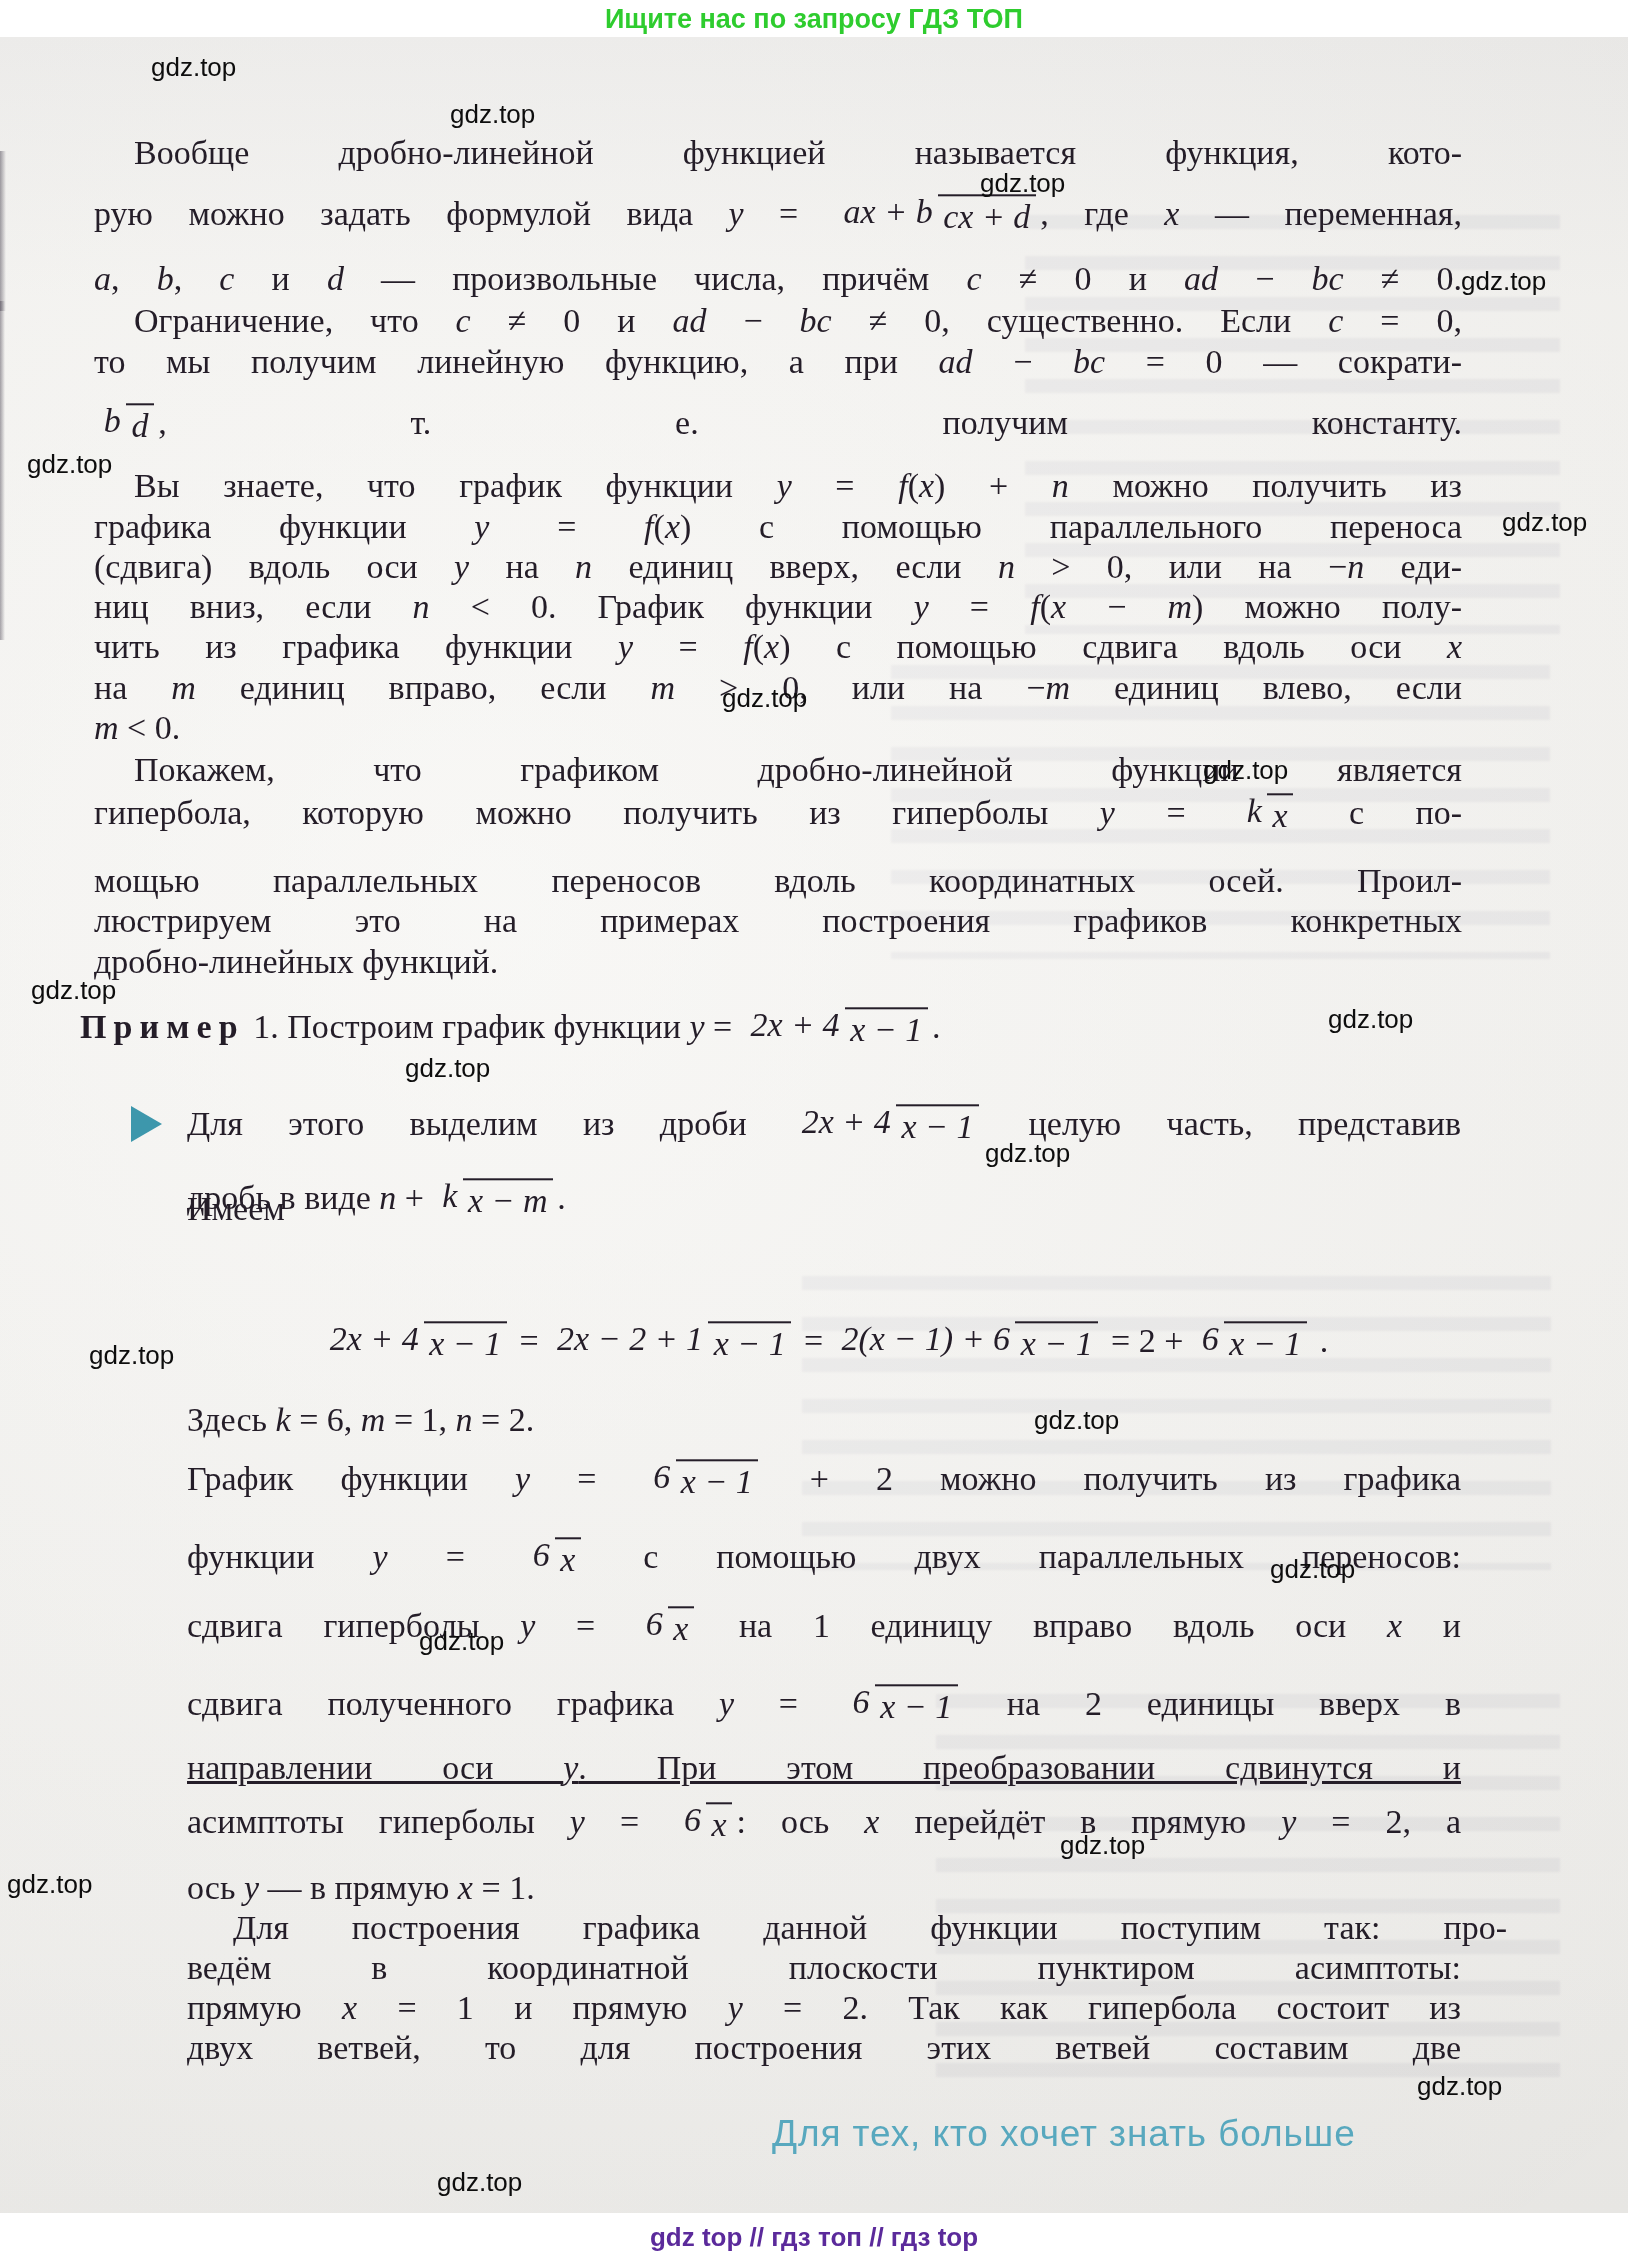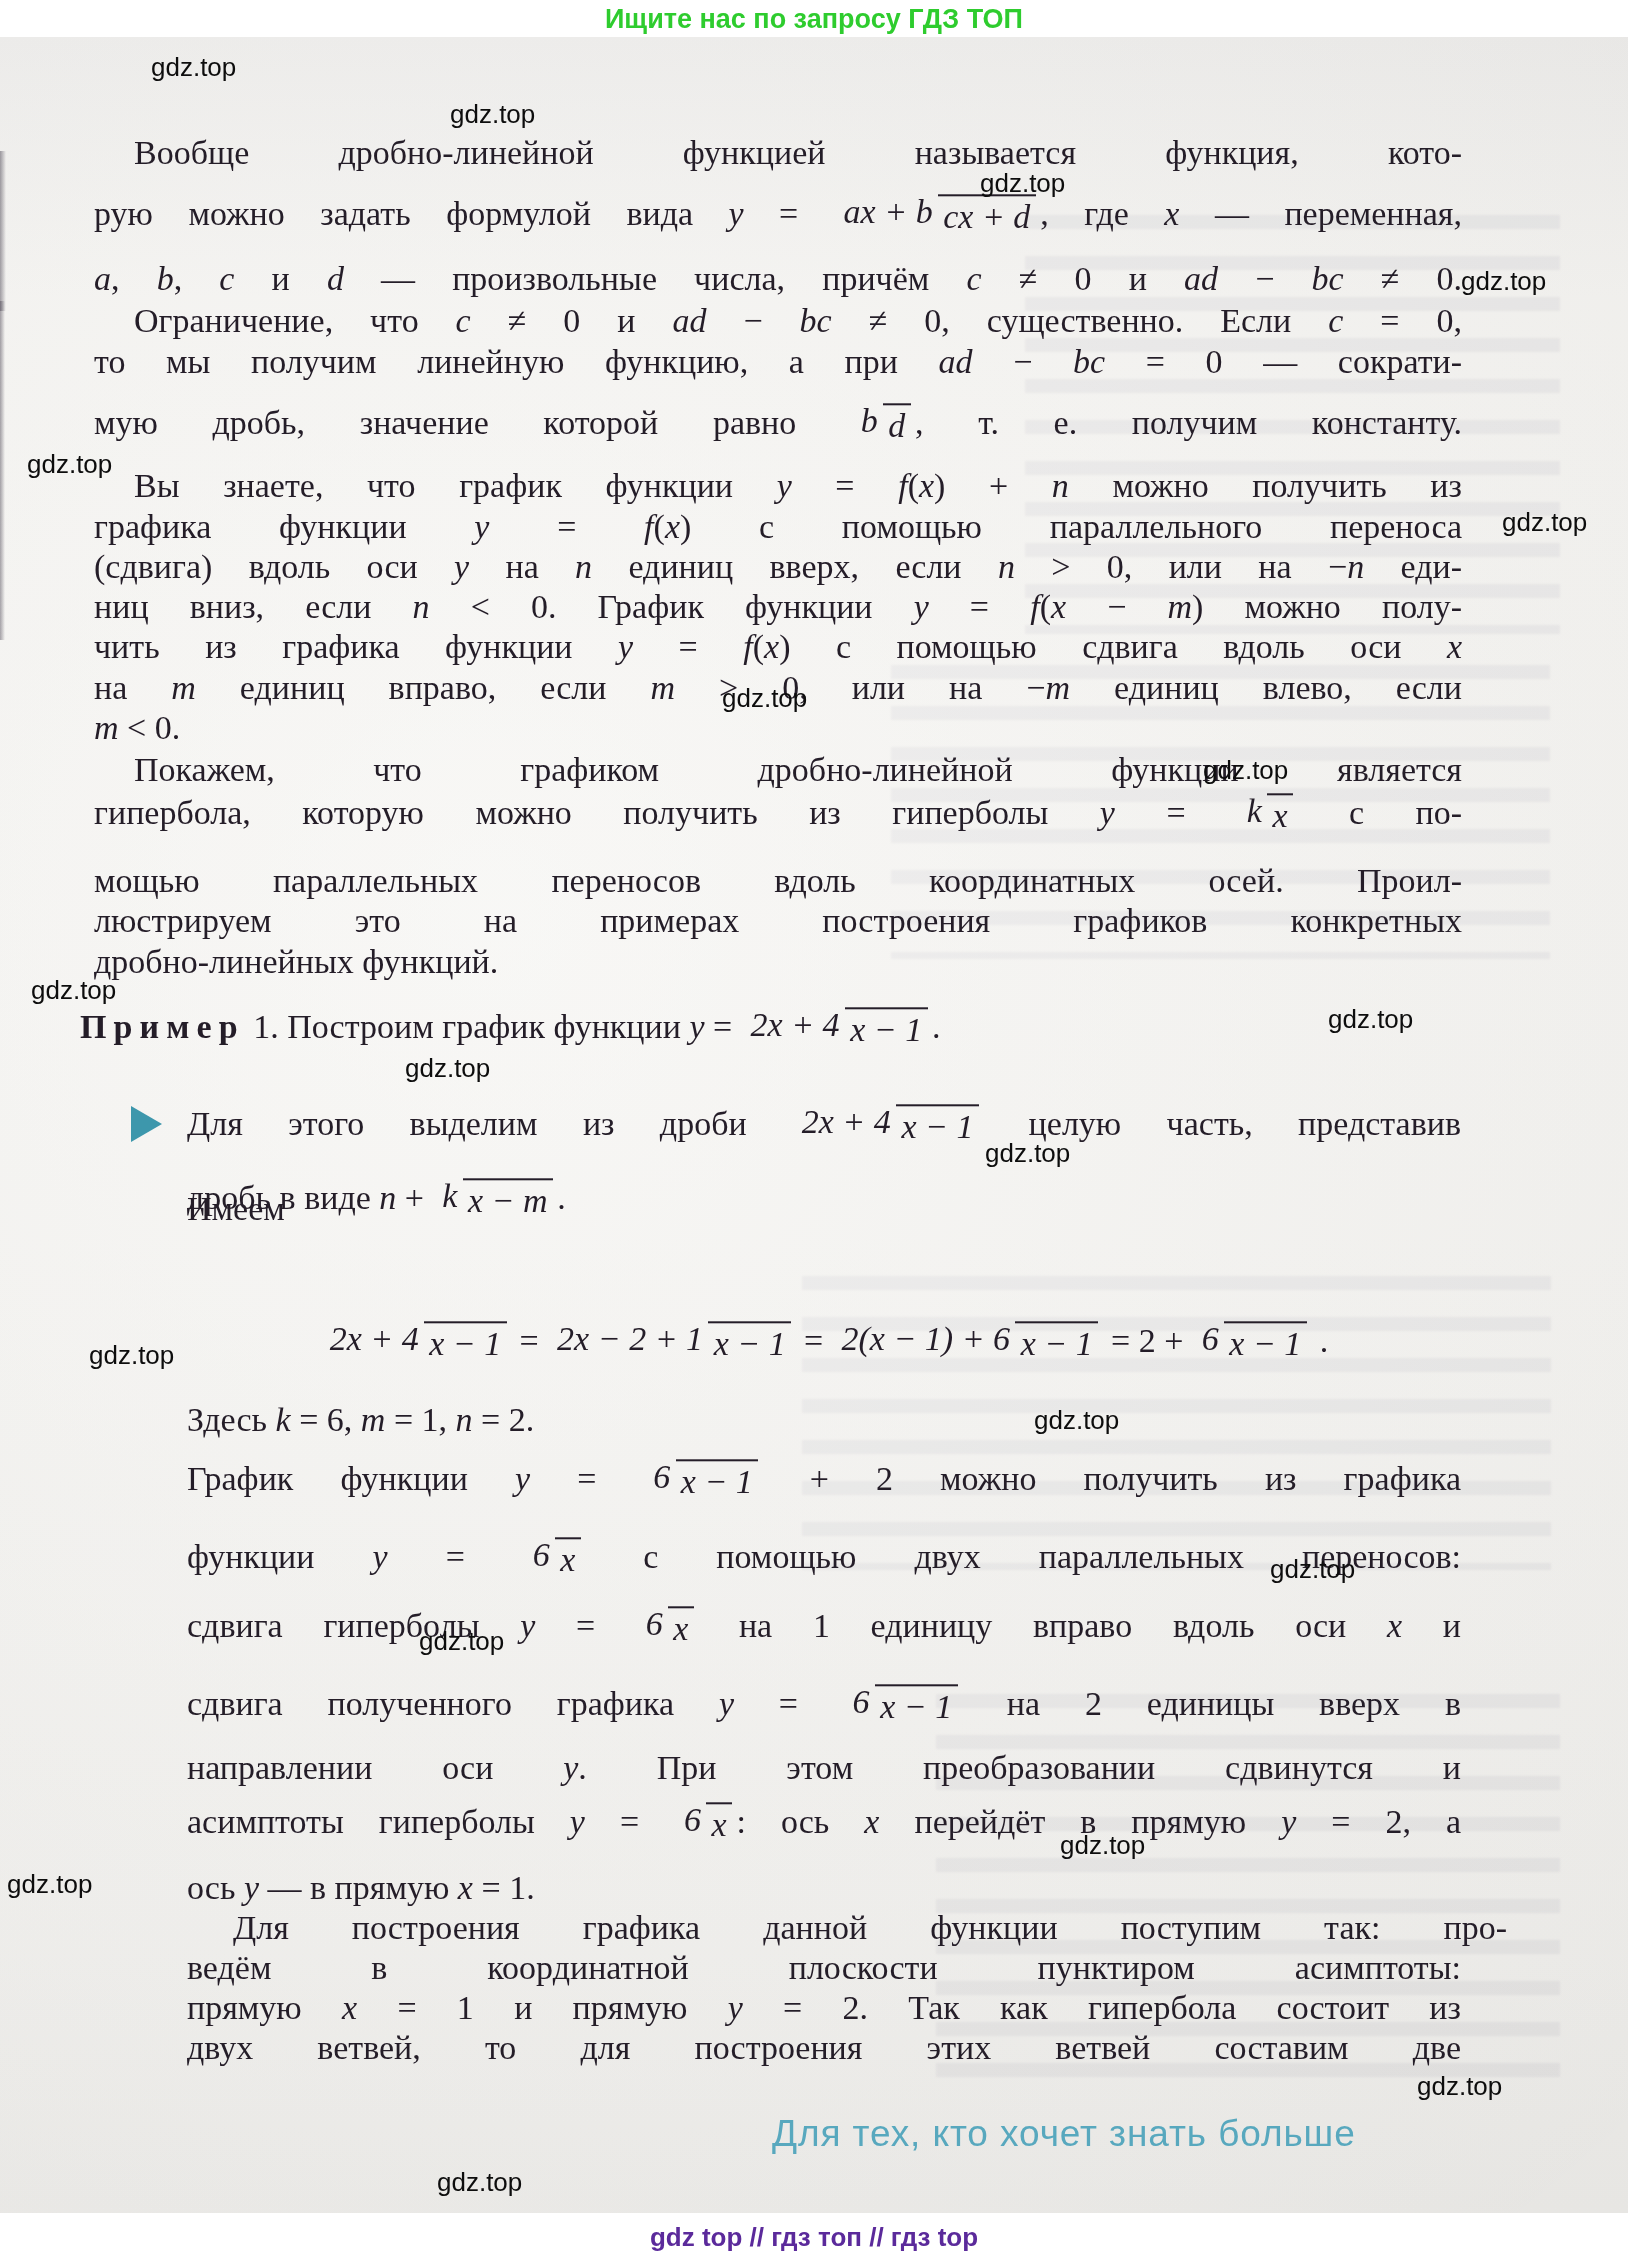--- a/index.html
+++ b/index.html
@@ -60,21 +60,21 @@
 
   <div id="textcol">
       <div class="line just" style="top: 132px; left: 94px; width: 1368px; text-indent: 40px;"><span class="tr">Вообще дробно-линейной функцией называется функция, кото-</span></div>
       <div class="line tall just" style="top: 174px; left: 94px; width: 1368px;"><span class="tr">рую можно задать формулой вида </span><span class="iv">y</span><span class="tr"> = </span><span class="frac">
           <span class="num">ax + b</span>
           <span class="den">cx + d</span>
         </span><span class="tr">, где </span><span class="iv">x</span><span class="tr"> — переменная,</span></div>
       <div class="line just" style="top: 258px; left: 94px; width: 1368px;"><span class="iv">a</span><span class="tr">, </span><span class="iv">b</span><span class="tr">, </span><span class="iv">c</span><span class="tr"> и </span><span class="iv">d</span><span class="tr"> — произвольные числа, причём </span><span class="iv">c</span><span class="tr"> ≠ 0 и </span><span class="iv">ad</span><span class="tr"> − </span><span class="iv">bc</span><span class="tr"> ≠ 0.</span></div>
       <div class="line just" style="top: 300px; left: 94px; width: 1368px; text-indent: 40px;"><span class="tr">Ограничение, что </span><span class="iv">c</span><span class="tr"> ≠ 0 и </span><span class="iv">ad</span><span class="tr"> − </span><span class="iv">bc</span><span class="tr"> ≠ 0, существенно. Если </span><span class="iv">c</span><span class="tr"> = 0,</span></div>
       <div class="line just" style="top: 341px; left: 94px; width: 1368px;"><span class="tr">то мы получим линейную функцию, а при </span><span class="iv">ad</span><span class="tr"> − </span><span class="iv">bc</span><span class="tr"> = 0 — сократи-</span></div>
-      <div class="line tall just" style="top: 383px; left: 94px; width: 1368px;"><span class="tr">мую дробь, значение которой равно </span><span class="frac">
+      <div class="line tall just" style="top: 383px; left: 94px; width: 1368px;"><span class="frac">
           <span class="num">b</span>
           <span class="den">d</span>
         </span><span class="tr">, т. е. получим константу.</span></div>
       <div class="line just" style="top: 465px; left: 94px; width: 1368px; text-indent: 40px;"><span class="tr">Вы знаете, что график функции </span><span class="iv">y</span><span class="tr"> = </span><span class="iv">f</span><span class="tr">(</span><span class="iv">x</span><span class="tr">) + </span><span class="iv">n</span><span class="tr"> можно получить из</span></div>
       <div class="line just" style="top: 506px; left: 94px; width: 1368px;"><span class="tr">графика функции </span><span class="iv">y</span><span class="tr"> = </span><span class="iv">f</span><span class="tr">(</span><span class="iv">x</span><span class="tr">) с помощью параллельного переноса</span></div>
       <div class="line just" style="top: 546px; left: 94px; width: 1368px;"><span class="tr">(сдвига) вдоль оси </span><span class="iv">y</span><span class="tr"> на </span><span class="iv">n</span><span class="tr"> единиц вверх, если </span><span class="iv">n</span><span class="tr"> &gt; 0, или на −</span><span class="iv">n</span><span class="tr"> еди-</span></div>
       <div class="line just" style="top: 586px; left: 94px; width: 1368px;"><span class="tr">ниц вниз, если </span><span class="iv">n</span><span class="tr"> &lt; 0. График функции </span><span class="iv">y</span><span class="tr"> = </span><span class="iv">f</span><span class="tr">(</span><span class="iv">x</span><span class="tr"> − </span><span class="iv">m</span><span class="tr">) можно полу-</span></div>
       <div class="line just" style="top: 626px; left: 94px; width: 1368px;"><span class="tr">чить из графика функции </span><span class="iv">y</span><span class="tr"> = </span><span class="iv">f</span><span class="tr">(</span><span class="iv">x</span><span class="tr">) с помощью сдвига вдоль оси </span><span class="iv">x</span></div>
       <div class="line just" style="top: 667px; left: 94px; width: 1368px;"><span class="tr">на </span><span class="iv">m</span><span class="tr"> единиц вправо, если </span><span class="iv">m</span><span class="tr"> &gt; 0, или на −</span><span class="iv">m</span><span class="tr"> единиц влево, если</span></div>
       <div class="line" style="top: 707px; left: 94px; width: 1368px;"><span class="iv">m</span><span class="tr"> &lt; 0.</span></div>
@@ -122,21 +122,21 @@
           <span class="den">x</span>
         </span><span class="tr"> с помощью двух параллельных переносов:</span></div>
       <div class="line tall just" style="top: 1586px; left: 187px; width: 1274px;"><span class="tr">сдвига гиперболы </span><span class="iv">y</span><span class="tr"> = </span><span class="frac">
           <span class="num">6</span>
           <span class="den">x</span>
         </span><span class="tr"> на 1 единицу вправо вдоль оси </span><span class="iv">x</span><span class="tr"> и</span></div>
       <div class="line tall just" style="top: 1664px; left: 187px; width: 1274px;"><span class="tr">сдвига полученного графика </span><span class="iv">y</span><span class="tr"> = </span><span class="frac">
           <span class="num">6</span>
           <span class="den">x − 1</span>
         </span><span class="tr"> на 2 единицы вверх в</span></div>
-      <div class="line just" style="top: 1747px; left: 187px; width: 1274px;"><span class="tr">направлении оси </span><span class="iv">y</span><span class="tr">. При этом преобразовании сдвинутся и</span></div>
+      <div class="line just" style="top: 1747px; left: 187px; width: 1274px; text-decoration: underline;"><span class="tr">направлении оси </span><span class="iv">y</span><span class="tr">. При этом преобразовании сдвинутся и</span></div>
       <div class="line tall just" style="top: 1782px; left: 187px; width: 1274px;"><span class="tr">асимптоты гиперболы </span><span class="iv">y</span><span class="tr"> = </span><span class="frac">
           <span class="num">6</span>
           <span class="den">x</span>
         </span><span class="tr">: ось </span><span class="iv">x</span><span class="tr"> перейдёт в прямую </span><span class="iv">y</span><span class="tr"> = 2, а</span></div>
       <div class="line" style="top: 1867px; left: 187px; width: 1274px;"><span class="tr">ось </span><span class="iv">y</span><span class="tr"> — в прямую </span><span class="iv">x</span><span class="tr"> = 1.</span></div>
       <div class="line just" style="top: 1907px; left: 187px; width: 1274px; margin-left: 46px;"><span class="tr">Для построения графика данной функции поступим так: про-</span></div>
       <div class="line just" style="top: 1947px; left: 187px; width: 1274px;"><span class="tr">ведём в координатной плоскости пунктиром асимптоты:</span></div>
       <div class="line just" style="top: 1987px; left: 187px; width: 1274px;"><span class="tr">прямую </span><span class="iv">x</span><span class="tr"> = 1 и прямую </span><span class="iv">y</span><span class="tr"> = 2. Так как гипербола состоит из</span></div>
       <div class="line just" style="top: 2027px; left: 187px; width: 1274px;"><span class="tr">двух ветвей, то для построения этих ветвей составим две</span></div>
     </div>

